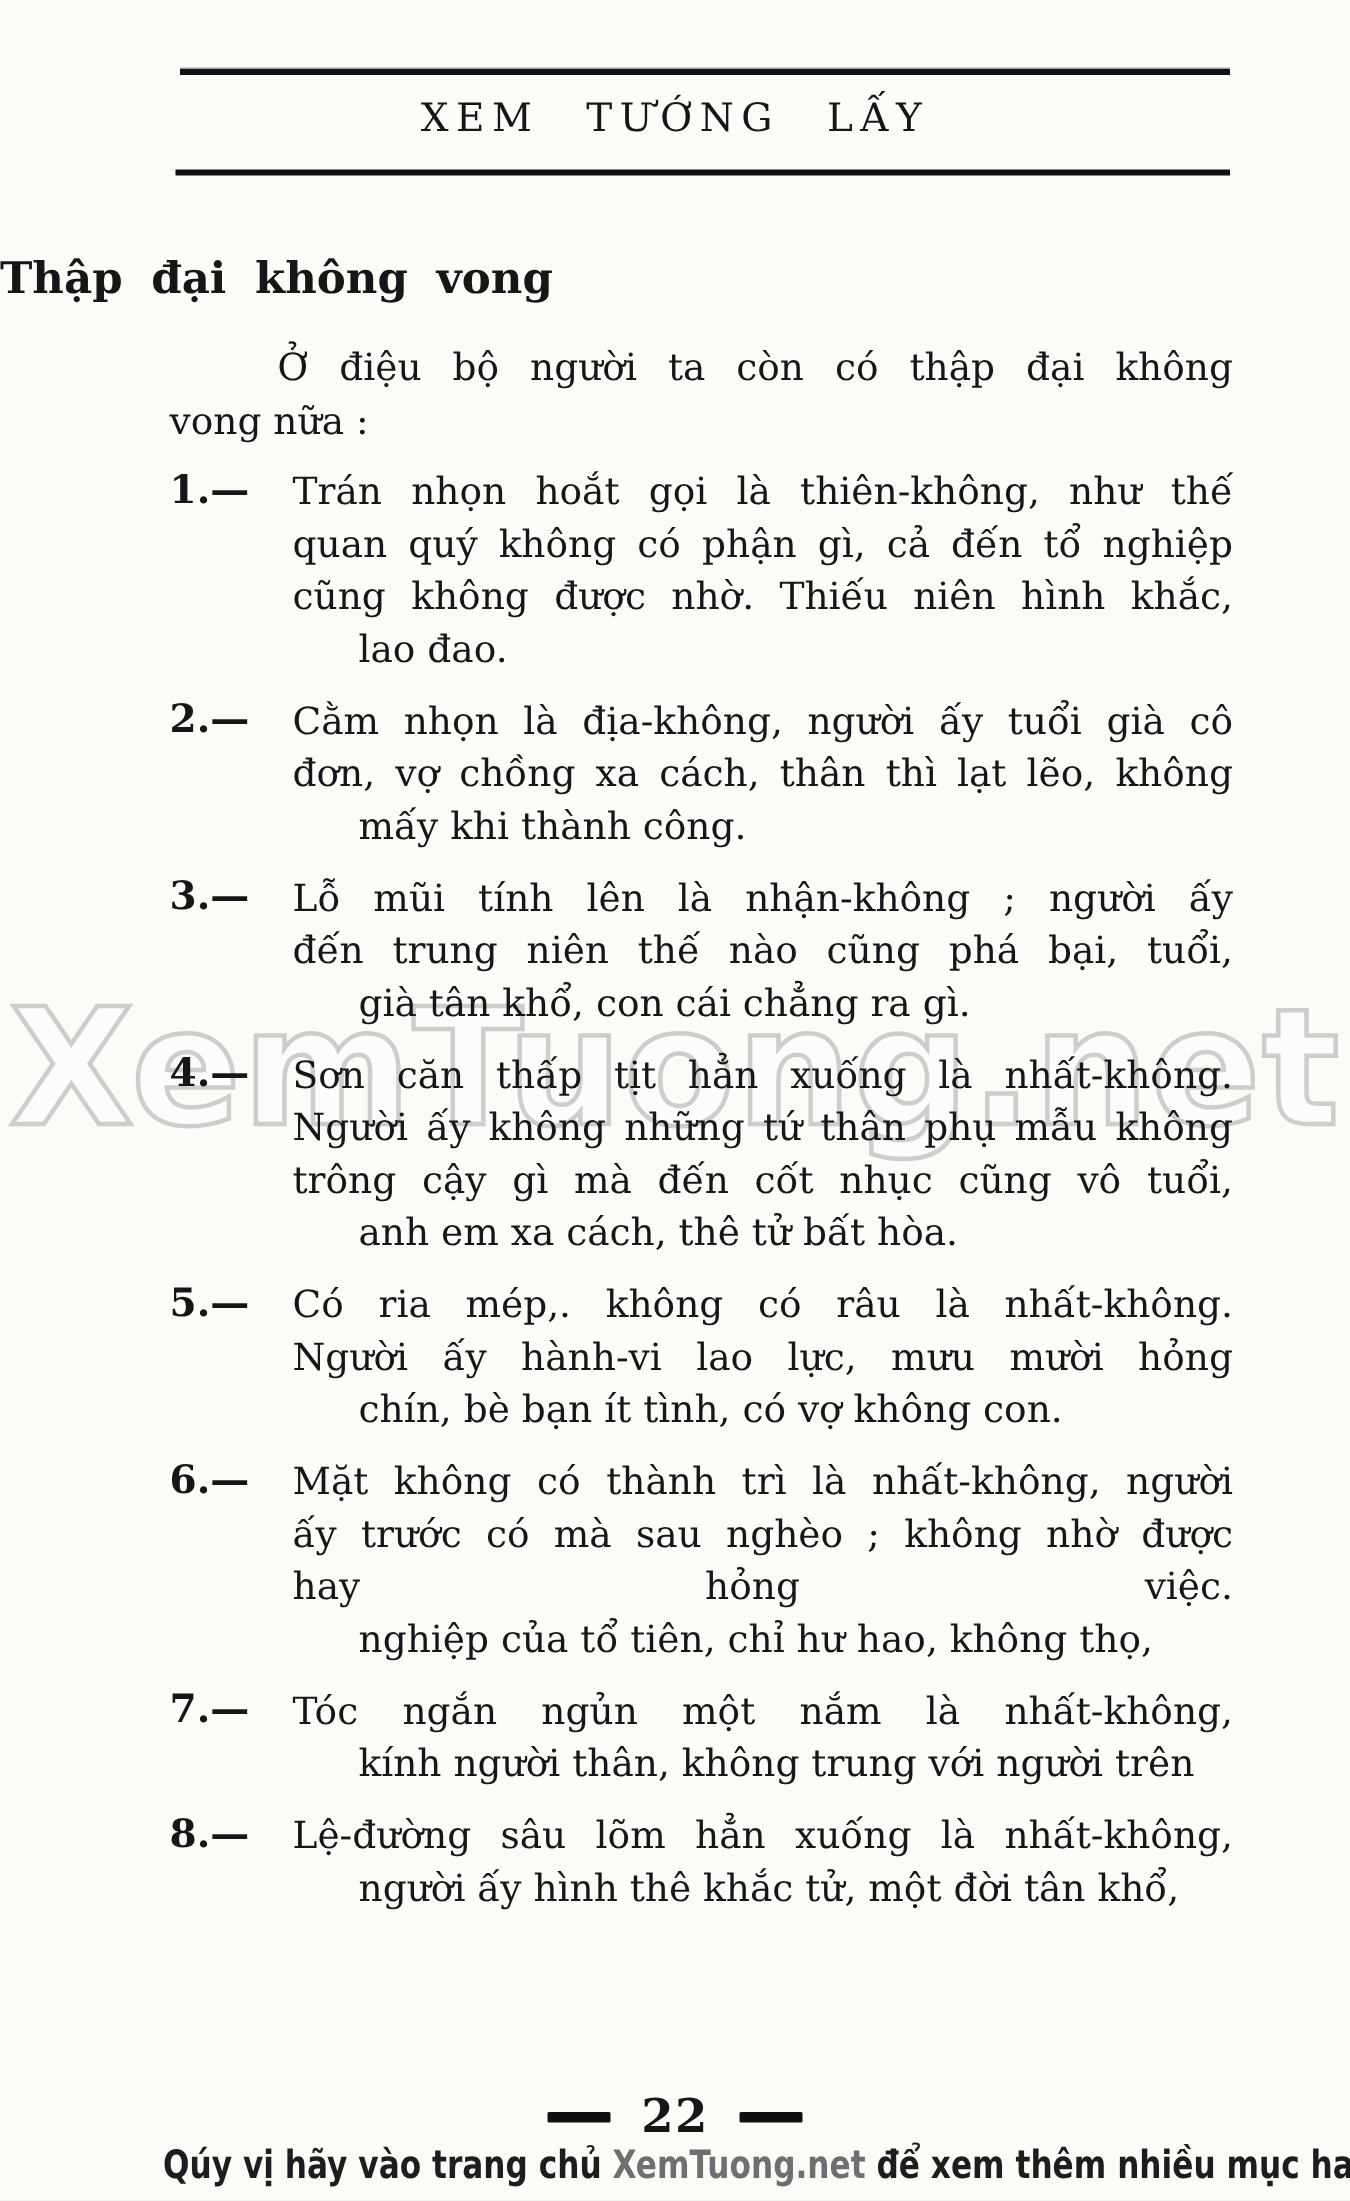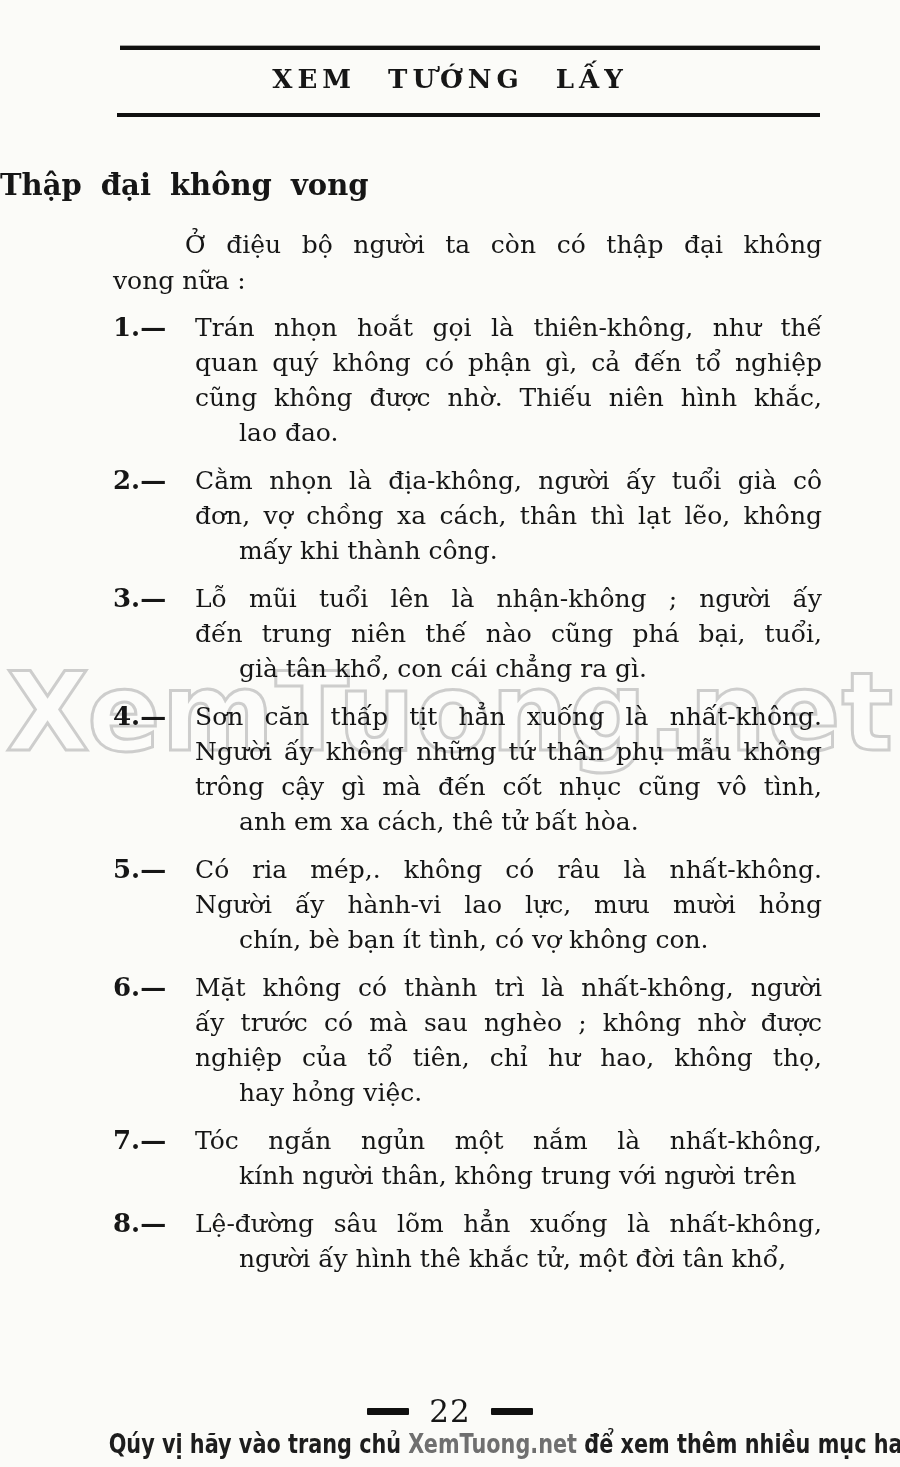--- a/index.html
+++ b/index.html
@@ -13,21 +13,21 @@
     overflow: hidden;
   }
 
   .rule { position: absolute; background: #101010; height: 4px; z-index: 2; }
   .rule-top { top: 46px; left: 120px; width: 700px; box-shadow: 0 -1px 0 rgba(0,0,0,.35); }
   .rule-header { top: 113px; left: 117px; width: 703px; }
 
   .running-header {
     position: absolute; top: 64px; left: 0; width: 100%;
     text-align: center; z-index: 2;
-    font-size: 26px; font-weight: 700;
+    font-size: 26px; font-weight: 400;
     letter-spacing: 5px; word-spacing: 18px;
   }
 
   .title {
     position: absolute; top: 168px; left: 0; width: 100%;
     text-align: left; z-index: 2; margin: 0;
     font-size: 29px; font-weight: bold; word-spacing: 9px;
   }
 
   .intro {
@@ -58,21 +58,21 @@
     font-weight: bold; font-size: 108px; letter-spacing: 1px;
     color: rgba(252,252,250,0.65);
     -webkit-text-stroke: 3px rgba(175,175,175,0.6);
   }
 
   .page-number-row {
     position: absolute; top: 1396px; left: 0; width: 100%;
     z-index: 2; display: flex; justify-content: center; align-items: center; gap: 20px;
   }
   .pn-dash { width: 42px; height: 7px; background: #101010; border-radius: 1px; }
-  .pn { font-size: 31px; font-weight: normal; letter-spacing: 1px; line-height: 1; }
+  .pn { font-size: 31px; font-weight: bold; letter-spacing: 1px; line-height: 1; }
 
   .footer {
     position: absolute; top: 1429px; left: 0; width: 100%;
     z-index: 2; text-align: center; white-space: nowrap;
     font-family: "DejaVu Sans", sans-serif;
     font-size: 26px; font-weight: bold; color: #1d1d1d;
   }
   .footer .squeeze { display: inline-block; transform: scaleX(0.80); transform-origin: center; }
   .footer .site { color: #6f6f6f; }
 </style>
@@ -106,49 +106,49 @@
       <span class="num">2.—</span>
       <div class="body">
         <div class="line">Cằm nhọn là địa-không, người ấy tuổi già cô</div>
         <div class="line">đơn, vợ chồng xa cách, thân thì lạt lẽo, không</div>
         <div class="line">mấy khi thành công.</div>
       </div>
     </li>
     <li class="item">
       <span class="num">3.—</span>
       <div class="body">
-        <div class="line">Lỗ mũi tuổi lên là nhận-không ; người ấy</div>
+        <div class="line">Lỗ mũi tính lên là nhận-không ; người ấy</div>
         <div class="line">đến trung niên thế nào cũng phá bại, tuổi,</div>
         <div class="line">già tân khổ, con cái chẳng ra gì.</div>
       </div>
     </li>
     <li class="item">
       <span class="num">4.—</span>
       <div class="body">
         <div class="line">Sơn căn thấp tịt hẳn xuống là nhất-không.</div>
         <div class="line">Người ấy không những tứ thân phụ mẫu không</div>
-        <div class="line">trông cậy gì mà đến cốt nhục cũng vô tình,</div>
+        <div class="line">trông cậy gì mà đến cốt nhục cũng vô tuổi,</div>
         <div class="line">anh em xa cách, thê tử bất hòa.</div>
       </div>
     </li>
     <li class="item">
       <span class="num">5.—</span>
       <div class="body">
         <div class="line">Có ria mép,. không có râu là nhất-không.</div>
         <div class="line">Người ấy hành-vi lao lực, mưu mười hỏng</div>
         <div class="line">chín, bè bạn ít tình, có vợ không con.</div>
       </div>
     </li>
     <li class="item">
       <span class="num">6.—</span>
       <div class="body">
         <div class="line">Mặt không có thành trì là nhất-không, người</div>
         <div class="line">ấy trước có mà sau nghèo ; không nhờ được</div>
+        <div class="line">hay hỏng việc.</div>
         <div class="line">nghiệp của tổ tiên, chỉ hư hao, không thọ,</div>
-        <div class="line">hay hỏng việc.</div>
       </div>
     </li>
     <li class="item">
       <span class="num">7.—</span>
       <div class="body">
         <div class="line">Tóc ngắn ngủn một nắm là nhất-không,</div>
         <div class="line">kính người thân, không trung với người trên</div>
       </div>
     </li>
     <li class="item">

